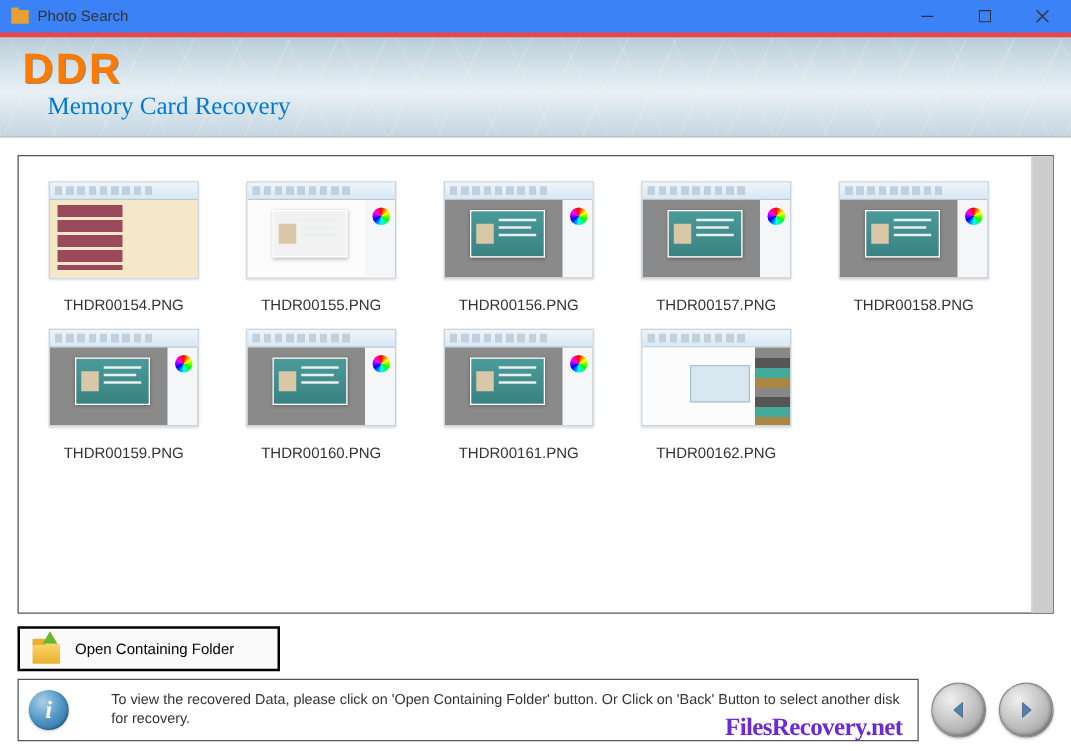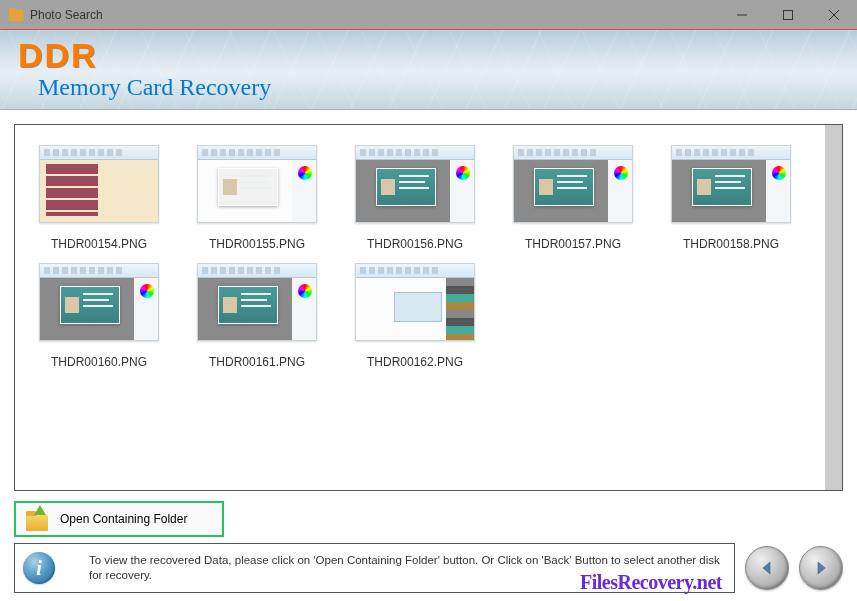--- a/index.html
+++ b/index.html
@@ -1,27 +1,27 @@
 <!DOCTYPE html>
 <html><head>
 <meta charset="utf-8">
 <style>
 * { box-sizing: border-box; margin: 0; padding: 0; }
 body { font-family: "Segoe UI", Tahoma, sans-serif; font-size: 12px; background: #fff; width: 857px; height: 601px; overflow: hidden; }
 
-.titlebar { height: 30px; background: #a3a3a3; border-bottom: 1px solid #ef4444; display: flex; align-items: center; padding-left: 8px; }
+.titlebar { height: 30px; background: #3b82f6; border-bottom: 4px solid #ef4444; display: flex; align-items: center; padding-left: 8px; }
 .titlebar .app-icon { width: 16px; height: 16px; margin-right: 6px; display: inline-flex; align-items: center; justify-content: center; }
 .titlebar .title { font-size: 12px; color: #333; flex: 1; }
 .titlebar .controls { display: flex; height: 100%; }
 .titlebar .ctrl { width: 46px; display: flex; align-items: center; justify-content: center; color: #333; font-size: 14px; }
 
 .header-banner { height: 80px; background: linear-gradient(180deg, #b8cdd9 0%, #d8e5ed 35%, #e8f0f5 55%, #c5d6e0 100%); border-bottom: 1px solid #a0b5c5; position: relative; overflow: hidden; padding: 8px 18px 4px 18px; }
 .header-banner::before { content: ''; position: absolute; top: 0; left: 0; right: 0; bottom: 0; background: repeating-linear-gradient(115deg, rgba(255,255,255,0.15) 0px, rgba(255,255,255,0.15) 1px, transparent 2px, transparent 35px), repeating-linear-gradient(65deg, rgba(255,255,255,0.1) 0px, rgba(255,255,255,0.1) 1px, transparent 2px, transparent 40px); }
 .brand-logo { font-family: Impact, "Arial Black", sans-serif; font-size: 34px; font-weight: 900; color: #ff7a00; text-shadow: 1px 1px 0 rgba(139,69,0,0.6); letter-spacing: 2px; line-height: 1; position: relative; }
-.product-name { font-family: "Comic Sans MS", cursive; font-size: 24px; color: #0078d4; position: relative; margin-top: 2px; margin-left: 20px; }
+.product-name { font-family: "Comic Sans MS", cursive; font-size: 20px; color: #0078d4; position: relative; margin-top: 2px; margin-left: 20px; }
 
 .content-area { padding: 14px 14px 8px 14px; height: calc(601px - 30px - 80px); display: flex; flex-direction: column; }
 
 .thumbs-container { border: 1px solid #555; background: #fff; flex: 1; position: relative; display: flex; margin-bottom: 10px; }
 .thumbs-inner { flex: 1; padding: 20px 14px; overflow: hidden; }
 .scrollbar { width: 17px; background: #f0f0f0; border-left: 1px solid #cdcdcd; position: relative; }
 .scrollbar .thumb { position: absolute; top: 0; left: 0; right: 0; height: 100%; background: #cdcdcd; }
 
 .thumb-grid { display: flex; flex-wrap: wrap; gap: 12px 18px; justify-content: flex-start; }
 .thumb-item { width: 140px; text-align: center; }
@@ -43,21 +43,21 @@
 
 .thumb-img.variant-d .workspace { background: #fcfcfc; }
 .thumb-img.variant-d .sidepanel { background: repeating-linear-gradient(180deg, #888 0, #888 8px, #555 8px, #555 16px, #4a9 16px, #4a9 24px, #a84 24px, #a84 32px); width: 28px; }
 .thumb-img.variant-d::after { content: ''; position: absolute; top: 28px; left: 38px; width: 46px; height: 28px; background: #d8e8f0; border: 1px solid #a8c0d0; }
 
 .thumb-img.variant-e .workspace { background: #fcfcfc; }
 .thumb-img.variant-e::after { content: ''; position: absolute; top: 22px; left: 8px; width: 44px; height: 44px; background: repeating-linear-gradient(180deg, transparent 0, transparent 10px, #5a9a9a 10px, #5a9a9a 12px), repeating-linear-gradient(90deg, transparent 0, transparent 18px, #5a9a9a 18px, #5a9a9a 20px); }
 
 .thumb-label { font-size: 12px; color: #333; }
 
-.open-folder-btn { display: inline-flex; align-items: center; border: 2px solid #22c55e; background: #fafafa; padding: 6px 12px 6px 8px; font-size: 12px; cursor: pointer; width: 210px; height: 36px; }
+.open-folder-btn { display: inline-flex; align-items: center; border: 2px solid #000000; background: #fafafa; padding: 6px 12px 6px 8px; font-size: 12px; cursor: pointer; width: 210px; height: 36px; }
 .open-folder-btn .folder-icon { width: 28px; height: 24px; margin-right: 8px; position: relative; }
 .folder-icon .back { position: absolute; bottom: 0; left: 2px; width: 22px; height: 16px; background: linear-gradient(180deg, #f8d468, #e8b030); border-radius: 1px; }
 .folder-icon .back::before { content: ''; position: absolute; top: -4px; left: 0; width: 10px; height: 5px; background: #e8b030; border-radius: 1px 1px 0 0; }
 .folder-icon .arrow { position: absolute; top: -2px; left: 10px; width: 0; height: 0; border-left: 6px solid transparent; border-right: 6px solid transparent; border-bottom: 10px solid #6ab82f; }
 
 .footer-row { display: flex; align-items: center; gap: 10px; margin-top: 6px; }
 .info-box { flex: 1; border: 1px solid #555; background: #fff; display: flex; align-items: center; padding: 4px 8px; height: 50px; position: relative; }
 .info-icon { width: 32px; height: 32px; border-radius: 50%; background: radial-gradient(circle at 35% 30%, #a8d0e8, #4a90c0 55%, #2870a0); margin-right: 10px; display: flex; align-items: center; justify-content: center; color: #fff; font-family: Georgia, serif; font-weight: bold; font-style: italic; font-size: 20px; box-shadow: inset -1px -1px 2px rgba(0,0,0,0.3), 0 1px 2px rgba(0,0,0,0.2); }
 .info-text { font-size: 11.5px; color: #333; flex: 1; line-height: 1.3; margin-left: 24px; }
 .watermark { position: absolute; right: 12px; bottom: -2px; font-family: Georgia, "Times New Roman", serif; font-size: 20px; color: #6d28d9; font-weight: 600; letter-spacing: -0.5px; }
@@ -179,20 +179,35 @@
               <div class="workspace"></div>
               <div class="card">
                 <div class="photo"></div>
                 <div class="line" style="top:6px;width:30px"></div>
                 <div class="line" style="top:12px;width:26px"></div>
                 <div class="line" style="top:18px;width:30px"></div>
               </div>
               <div class="sidepanel"></div>
               <div class="colorwheel"></div>
             </div>
+            <div class="thumb-label">THDR00159.PNG</div>
+          </div>
+          <div class="thumb-item">
+            <div class="thumb-img">
+              <div class="app-bar"></div>
+              <div class="workspace"></div>
+              <div class="card">
+                <div class="photo"></div>
+                <div class="line" style="top:6px;width:30px"></div>
+                <div class="line" style="top:12px;width:26px"></div>
+                <div class="line" style="top:18px;width:30px"></div>
+              </div>
+              <div class="sidepanel"></div>
+              <div class="colorwheel"></div>
+            </div>
             <div class="thumb-label">THDR00160.PNG</div>
           </div>
           <div class="thumb-item">
             <div class="thumb-img">
               <div class="app-bar"></div>
               <div class="workspace"></div>
               <div class="card">
                 <div class="photo"></div>
                 <div class="line" style="top:6px;width:30px"></div>
                 <div class="line" style="top:12px;width:26px"></div>

